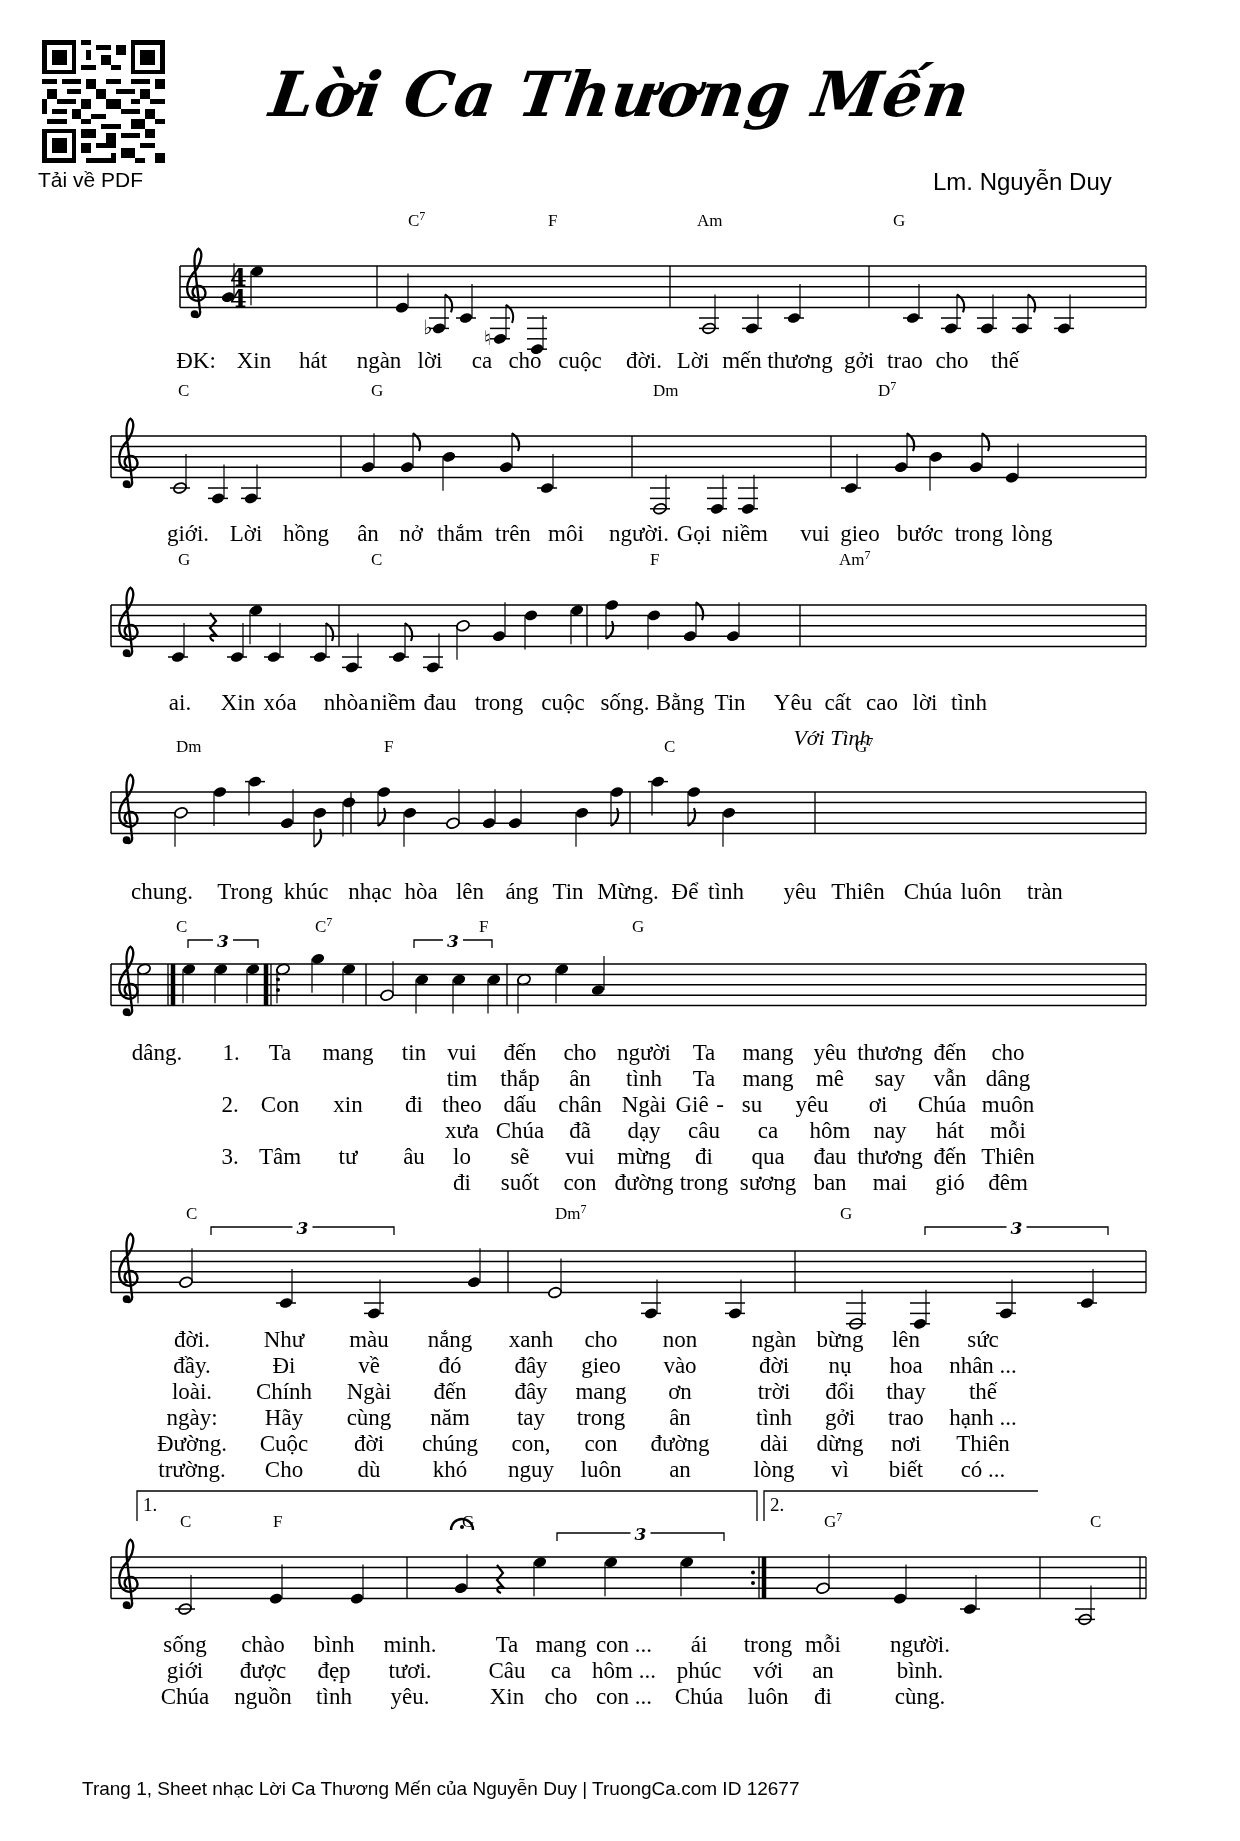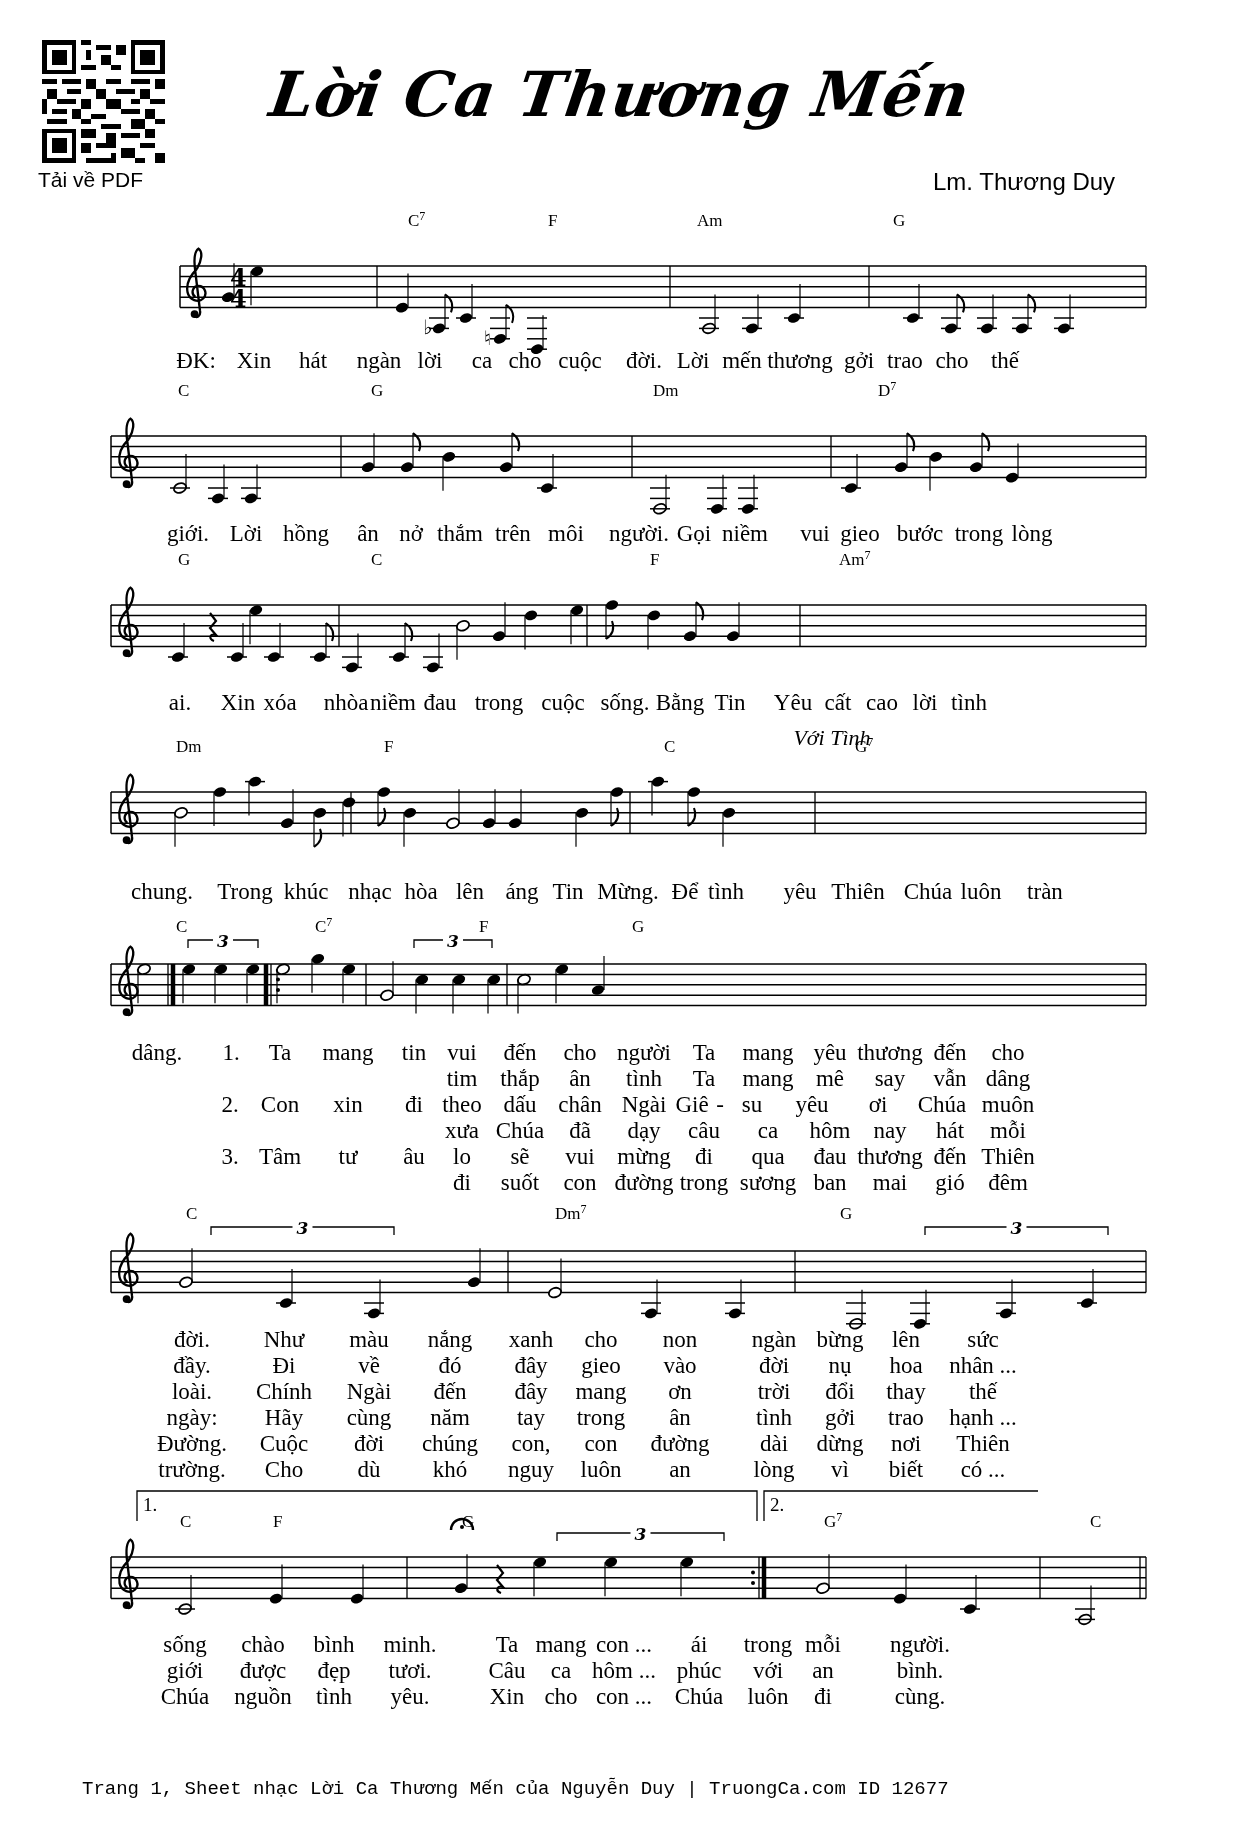--- a/index.html
+++ b/index.html
@@ -2,21 +2,21 @@
 <html><head>
 <meta charset="utf-8">
 <style>
   html,body{margin:0;padding:0;background:#fff;}
   body{width:1240px;height:1841px;position:relative;overflow:hidden;font-family:"Liberation Serif",serif;color:#000;}
   .abs{position:absolute;}
   .qr{left:42px;top:40px;width:123px;height:123px;}
   .qr-label{left:38px;top:168px;font-family:"Liberation Sans",sans-serif;font-size:21px;text-align:center;}
   .title{left:0;width:1240px;top:58px;text-align:center;font-family:"DejaVu Serif",serif;font-style:italic;font-weight:bold;font-size:62px;letter-spacing:1px;transform:skewX(-8deg);}
   .composer{left:933px;top:168px;font-family:"Liberation Sans",sans-serif;font-size:24px;}
-  .footer{left:82px;top:1778px;font-family:Liberation Mono, monospace;font-size:19px;}
+  .footer{left:82px;top:1778px;font-family:Liberation Sans, sans-serif;font-size:19px;}
   svg.score{position:absolute;left:0;top:0;}
   .chord{font-family:"Liberation Serif",serif;font-size:17px;}
   .lyr{font-family:"Liberation Serif",serif;font-size:23px;}
   .tempo{font-family:"Liberation Serif",serif;font-style:italic;font-size:22px;}
 </style>
 </head>
 <body>
 
 <svg class="abs qr" viewBox="0 0 25 25" shape-rendering="crispEdges">
   <rect x="0" y="0" width="25" height="25" fill="#fff"></rect>
@@ -74,21 +74,21 @@
       <rect x="20" y="21" width="3" height="1"></rect>
       <rect x="23" y="23" width="2" height="2"></rect>
     <rect x="9" y="24" width="5" height="1"></rect>
       <rect x="14" y="23" width="1" height="2"></rect>
       <rect x="19" y="24" width="2" height="1"></rect>
   </g>
 </svg>
 <div class="abs qr-label">Tải về PDF</div>
 
 <div class="abs title">Lời Ca Thương Mến</div>
-<div class="abs composer">Lm. Thương Duy</div>
+<div class="abs composer">Lm. Nguyễn Duy</div>
 
 <svg class="score" width="1240" height="1841" viewBox="0 0 1240 1841">
   <defs>
     <g id="clef">
       <path d="M14 -4 C 4 6, 0 16, 2 26 C 4 36, 16 40, 22 34 C 28 28, 24 18, 16 18 C 8 18, 6 28, 12 32 M14 -4 C 20 -14, 22 -26, 16 -30 C 10 -26, 10 -14, 12 0 L 18 50 C 19 56, 14 60, 10 56" fill="none" stroke="#000" stroke-width="3"></path>
       <circle cx="11" cy="54" r="5" fill="#000"></circle>
     </g>
     <g id="staff">
       <g stroke="#000" stroke-width="1.6">
         <line x1="0" y1="0" x2="1" y2="0"></line>

